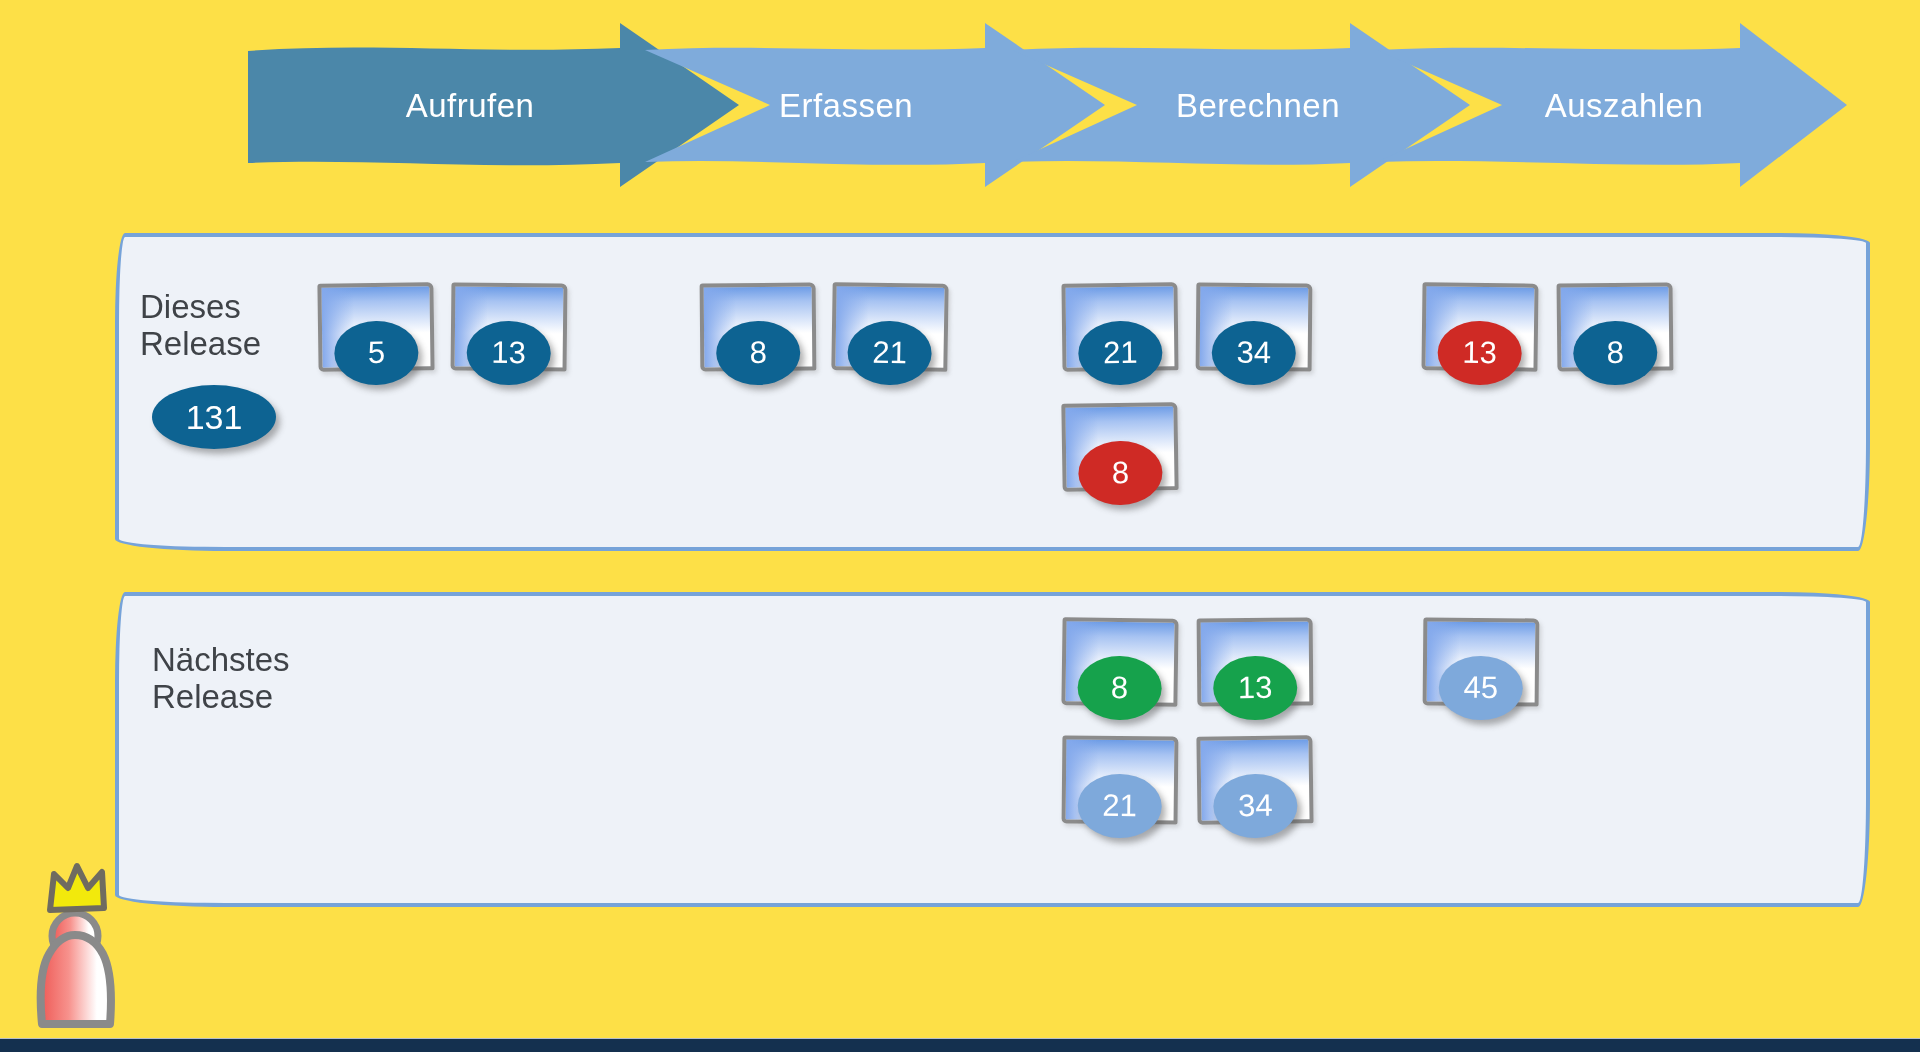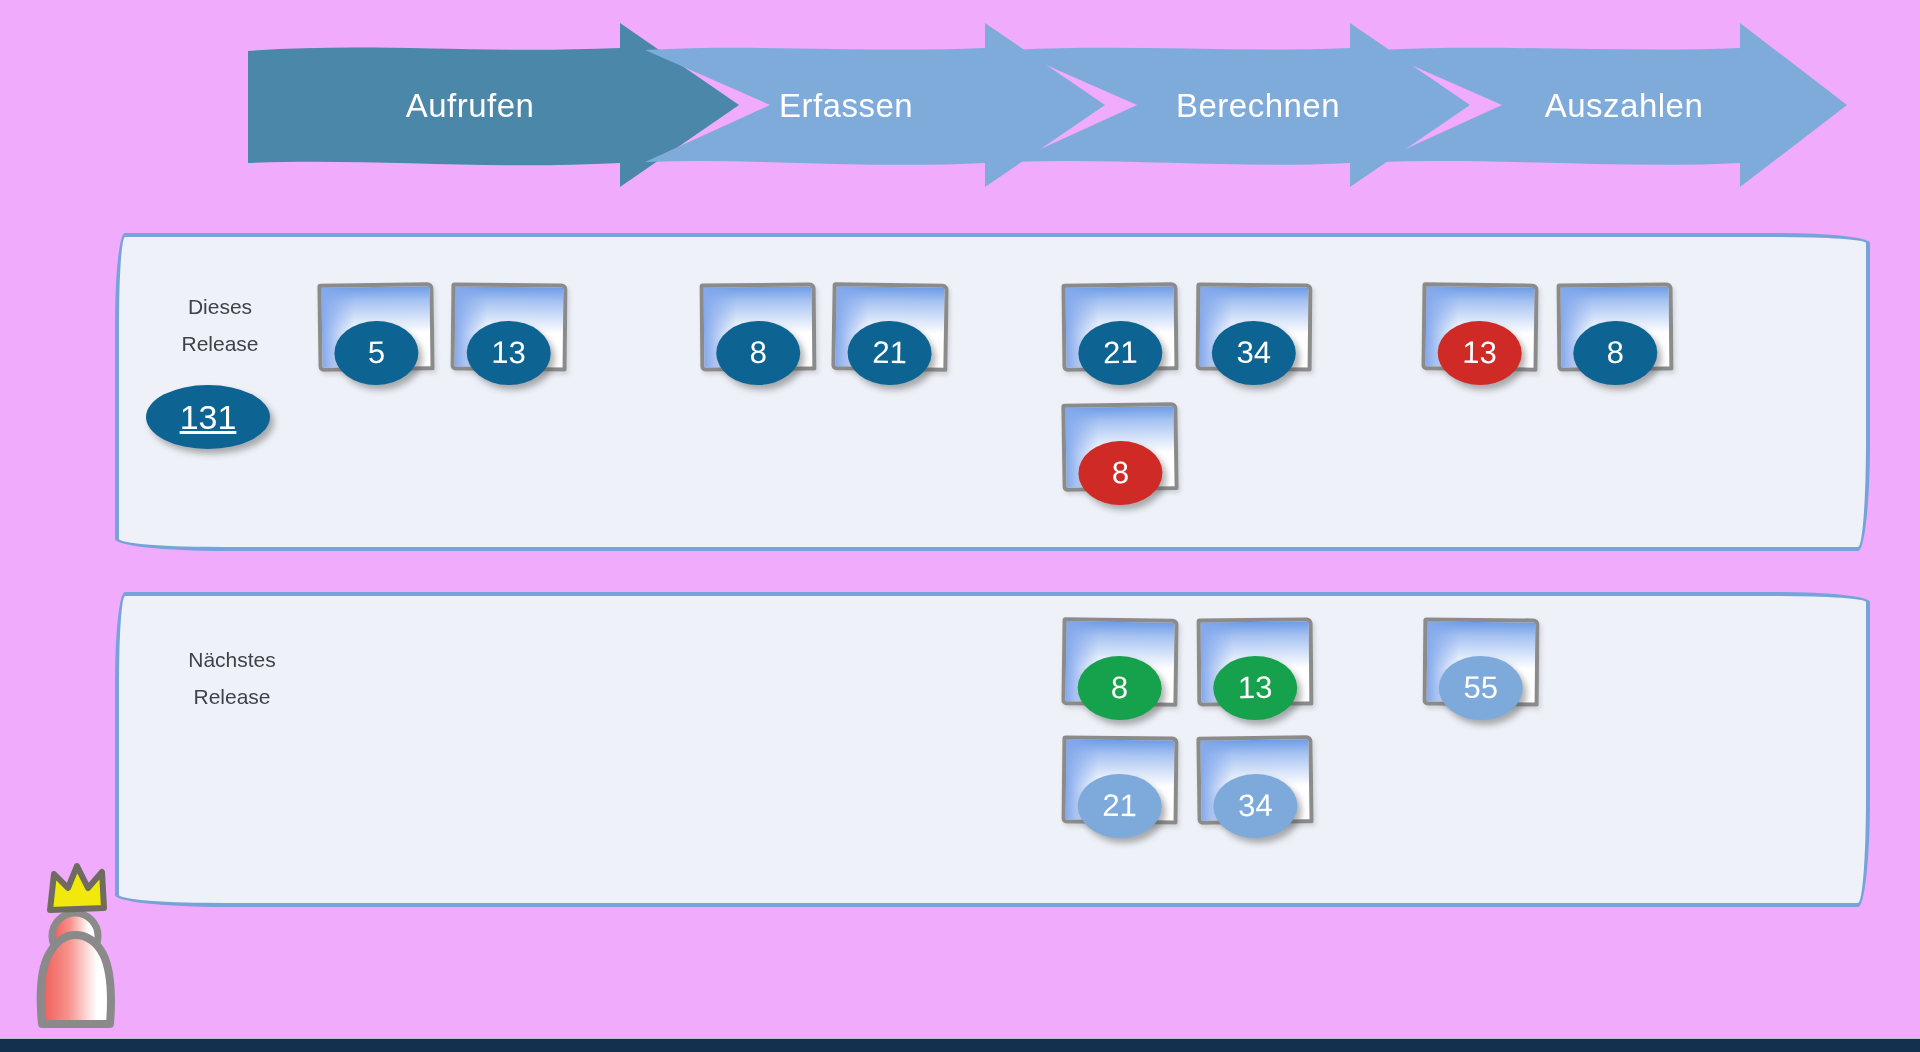--- a/index.html
+++ b/index.html
@@ -1,17 +1,17 @@
 <!DOCTYPE html>
 <html><head>
 <meta charset="utf-8">
 <style>
   html,body{margin:0;padding:0;background:#ffffff;}
   #canvas{
-    position:relative;width:1920px;height:1052px;overflow:hidden;background:#f0abfc;
+    position:relative;width:1920px;height:1052px;overflow:hidden;background:#fde047;
     font-family:"Liberation Sans", sans-serif;
   }
   
   #arrow-band{position:absolute;left:0;top:0;width:1920px;height:200px;}
   .arrow-active{fill:#4b87a9;}
   .arrow-default{fill:#7fabdb;}
   .arrow-label{
     fill:#ffffff;font-size:33px;letter-spacing:.5px;
     text-anchor:middle;dominant-baseline:central;
     font-family:"Liberation Sans", sans-serif;
@@ -19,22 +19,22 @@
   
   .lane{
     position:absolute;left:115px;width:1755px;
     background:#eef2f8;border:4px solid #76a3d9;
     border-radius:10px 90px 12px 110px / 90px 10px 110px 12px;
     box-sizing:border-box;
   }
   #lane-1{top:233px;height:318px;}
   #lane-2{top:592px;height:315px;}
   .lane-label{
-    position:absolute;width:160px;text-align:center;
-    font-size:21px;line-height:37px;color:#3f4348;
+    position:absolute;width:160px;text-align:left;
+    font-size:33px;line-height:37px;color:#3f4348;
   }
   
   .card{
     position:absolute;width:108px;height:80px;
     border:4px solid #8b8b8b;border-radius:3px 6px 2px 5px;
     background:
       linear-gradient(to right, #84a9ec 0%, rgba(132,169,236,0) 30%),
       linear-gradient(to bottom, #6d9ce6 0%, #a7c3f2 18%, #ffffff 58%);
     box-shadow:2px 3px 4px rgba(120,120,120,.25);
   }
@@ -42,26 +42,25 @@
     position:absolute;left:12px;top:34px;width:84px;height:64px;
     border-radius:50%;display:flex;align-items:center;justify-content:center;
     color:#ffffff;font-size:31px;
     box-shadow:4px 5px 6px rgba(80,80,80,.45);
   }
   .oval[data-color="dark-blue"]{background:#0d6392;}
   .oval[data-color="red"]{background:#cf2a25;}
   .oval[data-color="green"]{background:#16a24c;}
   .oval[data-color="light-blue"]{background:#7ea9db;}
   .total-oval{
-    position:absolute;left:146px;top:385px;width:124px;height:64px;
+    position:absolute;left:152px;top:385px;width:124px;height:64px;
     background:#0d6392;border-radius:50%;
     display:flex;align-items:center;justify-content:center;
     color:#ffffff;font-size:34px;
     box-shadow:4px 5px 6px rgba(80,80,80,.45);
-    text-decoration:underline;
   }
   
   #footer-bar{
     position:absolute;left:0;right:0;bottom:0;height:13px;
     background:#14304f;border-top:1px solid #b7bfc9;
   }
   
   #king{position:absolute;left:30px;top:852px;}
 </style>
 </head>
@@ -127,21 +126,21 @@
   <div class="card" style="left:1197px;top:618px;transform:rotate(-0.5deg);">
     <span class="oval" data-color="green">13</span>
   </div>
   <div class="card" style="left:1062px;top:736px;transform:rotate(0.6deg);">
     <span class="oval" data-color="light-blue">21</span>
   </div>
   <div class="card" style="left:1197px;top:736px;transform:rotate(-0.8deg);">
     <span class="oval" data-color="light-blue">34</span>
   </div>
   <div class="card" style="left:1423px;top:618px;transform:rotate(0.5deg);">
-    <span class="oval" data-color="light-blue">55</span>
+    <span class="oval" data-color="light-blue">45</span>
   </div>
 
   <svg id="king" width="115" height="185" viewBox="0 0 115 185" xmlns="http://www.w3.org/2000/svg">
     <defs>
       <linearGradient id="figGrad" x1="0" y1="0" x2="1" y2="0">
         <stop offset="0%" stop-color="#ee5a56"></stop>
         <stop offset="40%" stop-color="#f7928d"></stop>
         <stop offset="80%" stop-color="#ffffff"></stop>
       </linearGradient>
     </defs>

